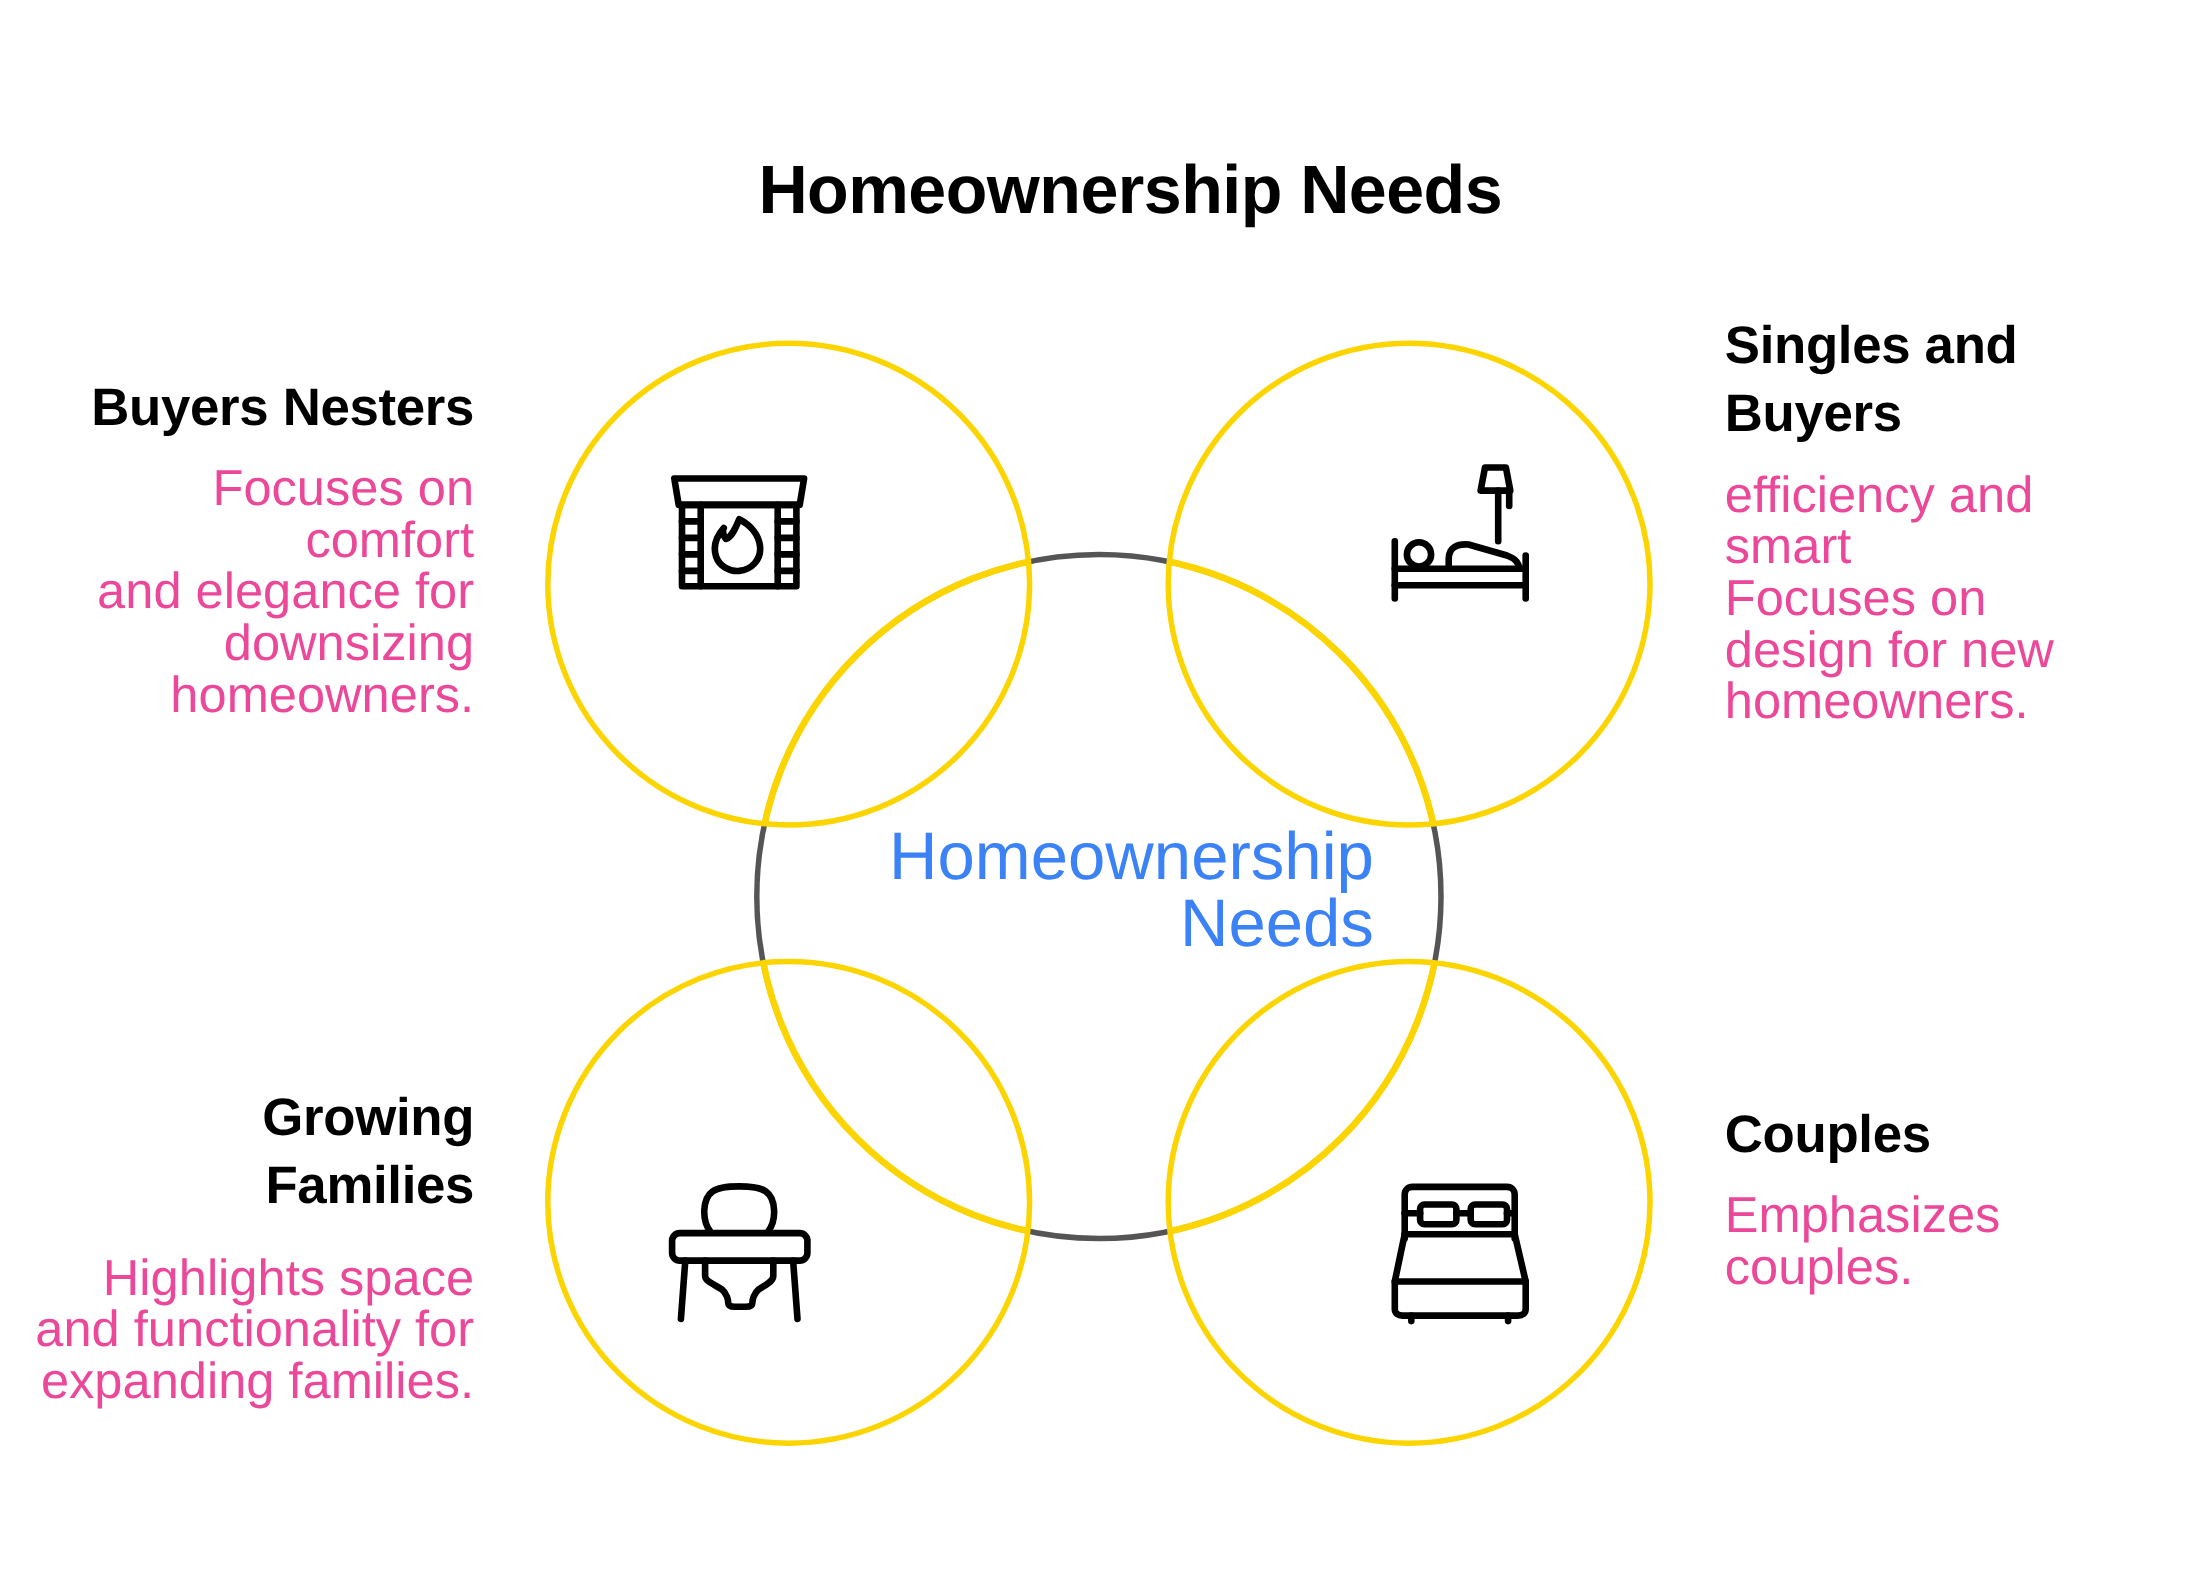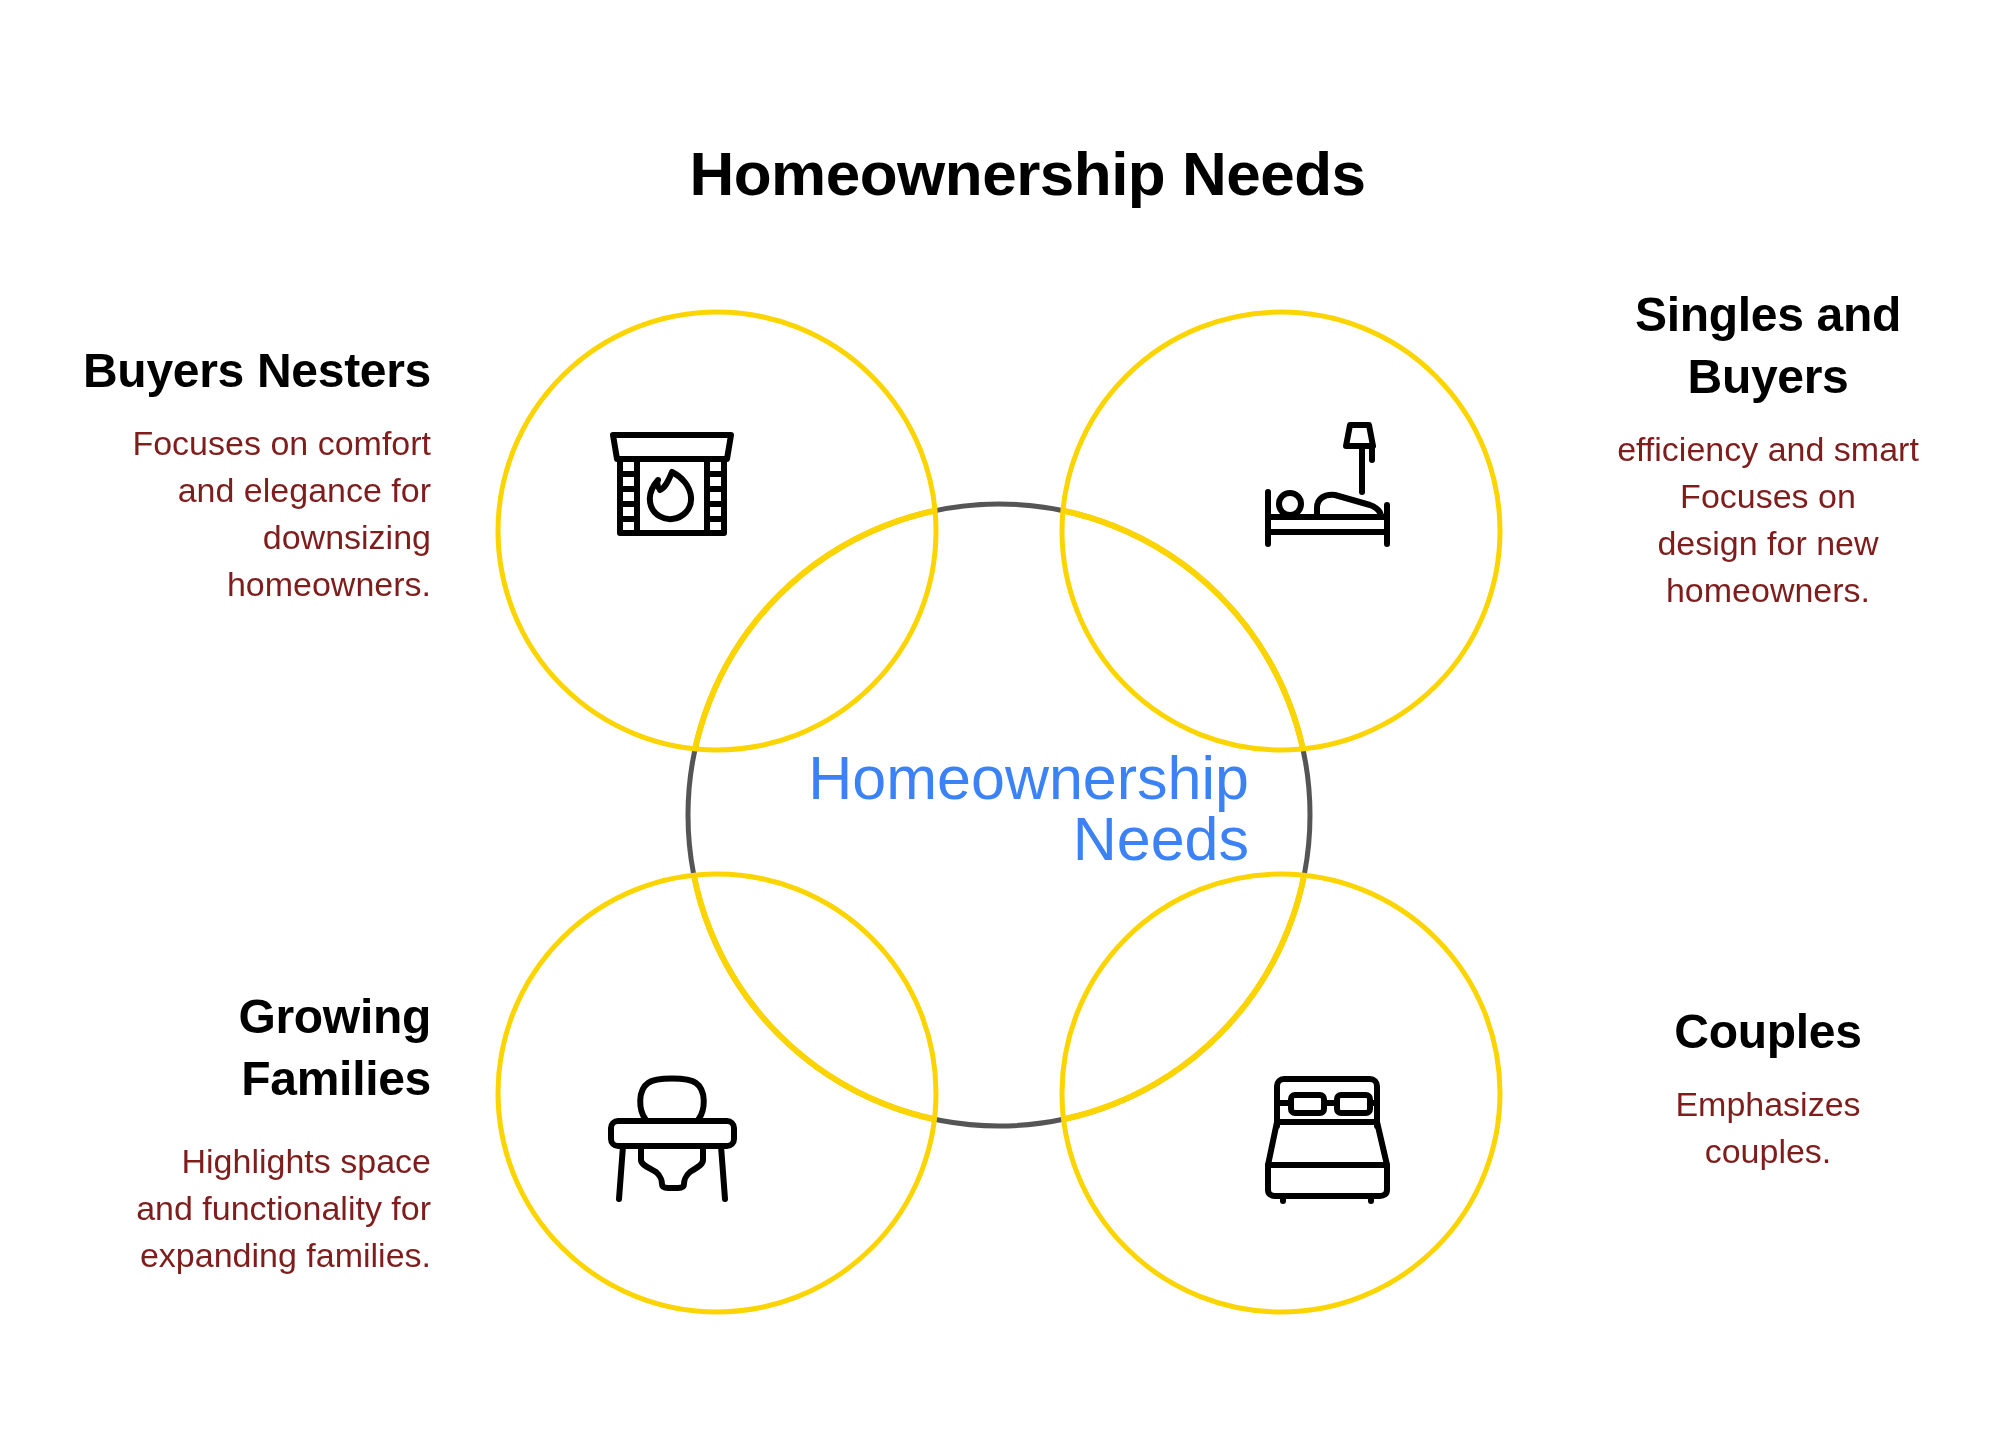--- a/index.html
+++ b/index.html
@@ -5,23 +5,23 @@
     html, body { margin: 0; padding: 0; background: #ffffff; }
     body { width: 1999px; height: 1437px; position: relative; overflow: hidden;
            font-family: "Liberation Sans", "DejaVu Sans", sans-serif; }
     #diagram { position: absolute; left: 0; top: 0; width: 1999px; height: 1437px; }
     .title { position: absolute; left: 0; width: 1999px; top: 138px; text-align: center;
              font-weight: 700; font-size: 62px; line-height: 72px; color: #000; letter-spacing: -0.5px; margin-left: 28px; }
     .center-label { position: absolute; left: 749px; width: 500px; top: 748px; text-align: right;
                     font-size: 61px; line-height: 61px; color: #3b82f6; }
     .block { position: absolute; width: 400px; }
     .block.left { text-align: right; }
-    .block.right { text-align: center; }
+    .block.right { text-align: left; }
     .heading { font-weight: 700; font-size: 48px; line-height: 62px; color: #000; margin: 0; letter-spacing: -0.3px; }
-    .desc { font-size: 34px; line-height: 47px; color: #7f1d1d; margin: 0; }
+    .desc { font-size: 46px; line-height: 47px; color: #ec4899; margin: 0; }
     .gap-small { height: 18px; }
   </style>
 </head>
 <body>
 
 <svg id="diagram" viewBox="0 0 1999 1437" xmlns="http://www.w3.org/2000/svg">
   <defs>
     <clipPath id="cornersClip">
       <circle cx="717" cy="531" r="219"></circle>
       <circle cx="1281" cy="531" r="219"></circle>

